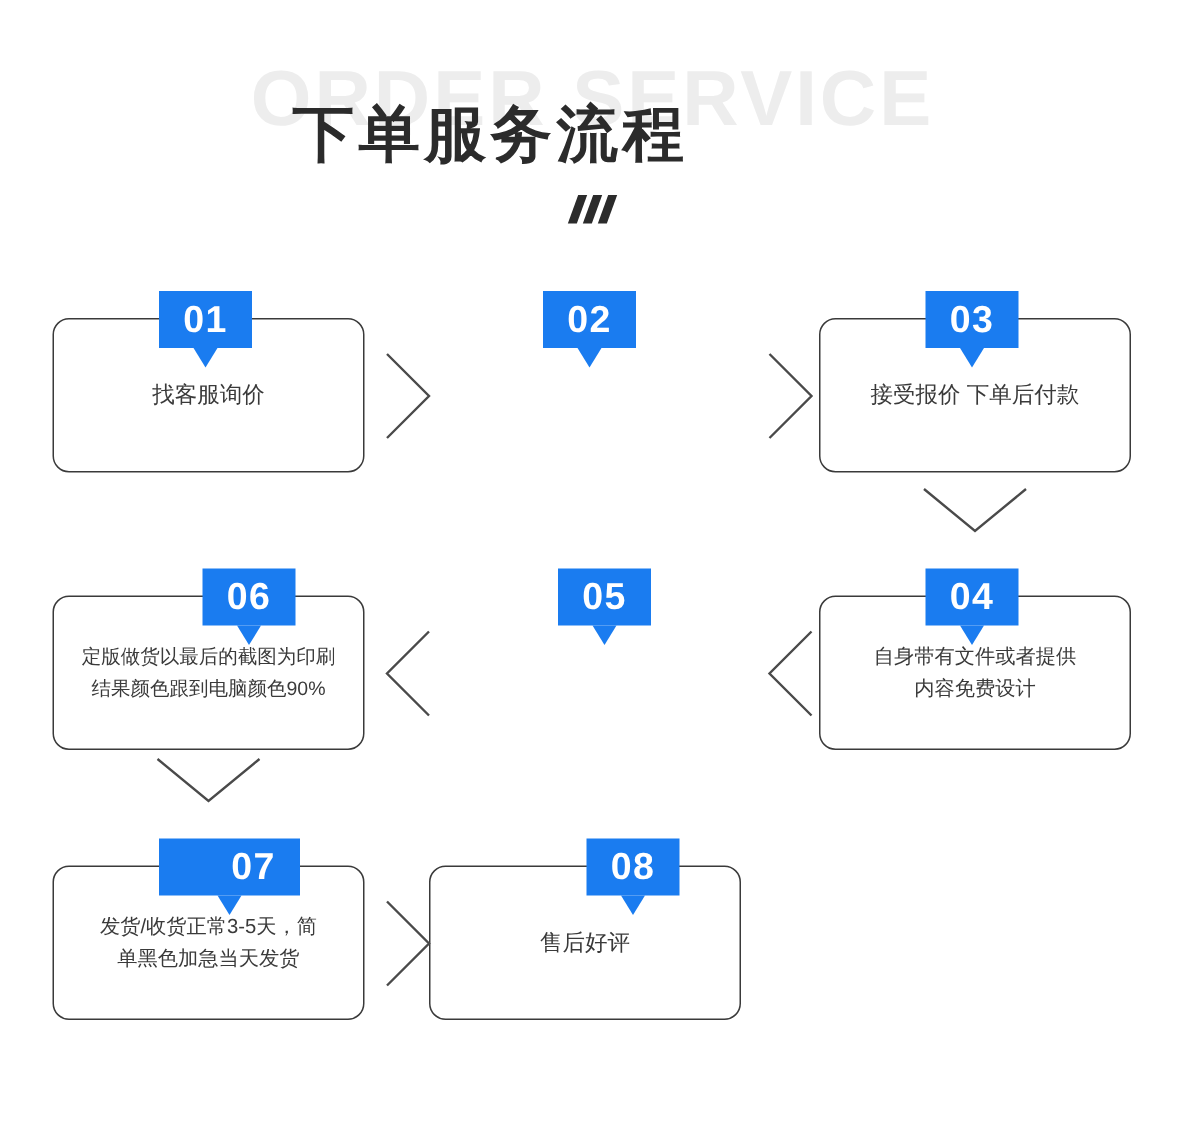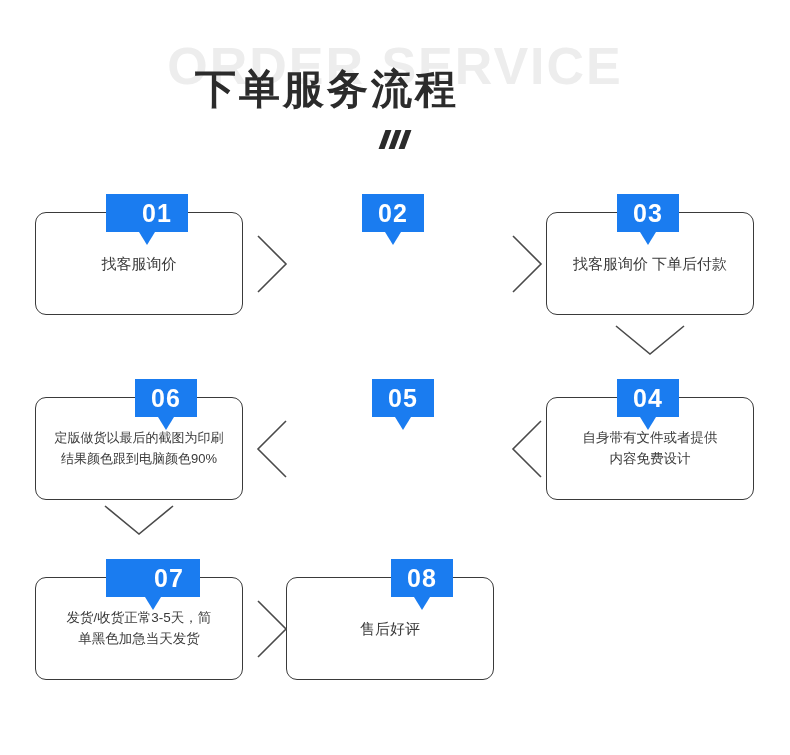--- a/index.html
+++ b/index.html
@@ -149,26 +149,26 @@
     <span class="slash"></span>
     <span class="slash"></span>
   </div>
 </div>
 
 <div class="flow">
 
   <div class="card" style="left:35px; top:32px;">
     <div class="card-text">找客服询价</div>
   </div>
-  <div class="badge" style="left:106px; top:14px;padding-left:20px;">01</div>
+  <div class="badge" style="left:106px; top:14px;">01</div>
 
   <div class="badge" style="left:362px; top:14px;">02</div>
 
   <div class="card" style="left:546px; top:32px;">
-    <div class="card-text">找客服询价 下单后付款</div>
+    <div class="card-text">接受报价 下单后付款</div>
   </div>
   <div class="badge" style="left:617px; top:14px;">03</div>
 
   <div class="chev" style="left:252px; top:52px;">
     <svg width="40" height="64" viewBox="0 0 40 64">
         <polyline points="6,4 34,32 6,60" fill="none" stroke="#4a4a4a" stroke-width="1.6"></polyline>
       </svg>
   </div>
 
   <div class="chev" style="left:507px; top:52px;">

